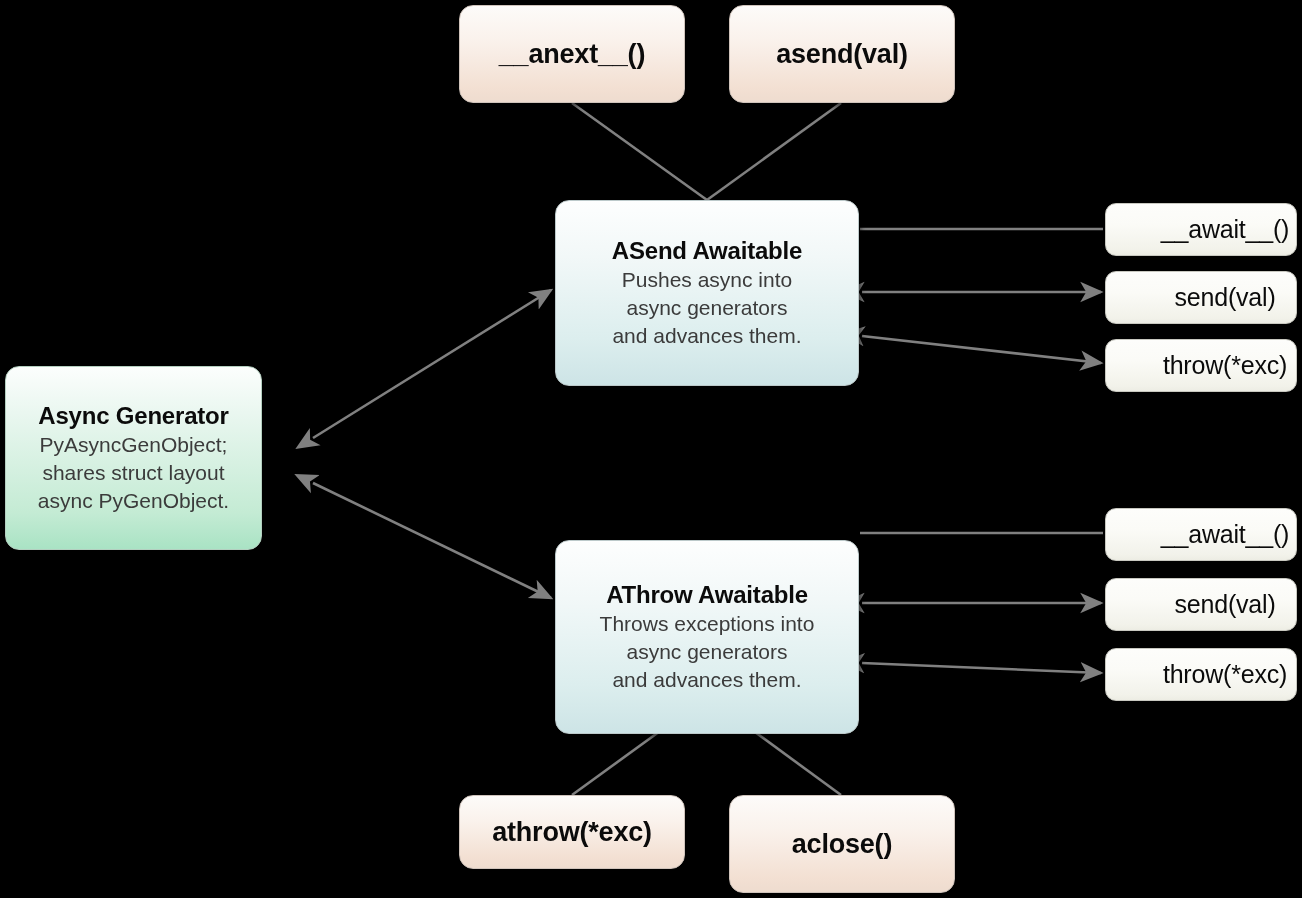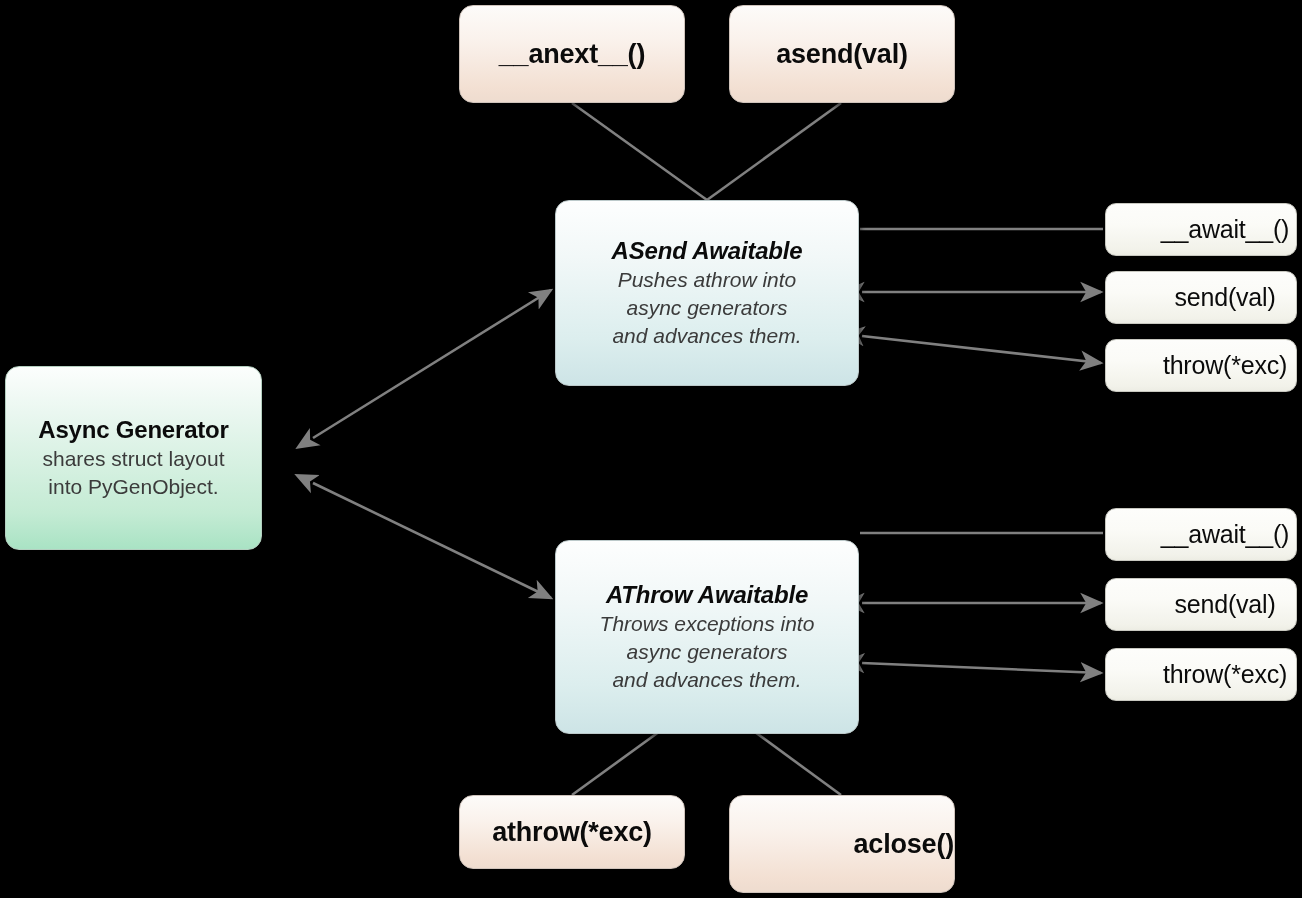--- a/index.html
+++ b/index.html
@@ -43,21 +43,20 @@
   .node.peach .title {
     font-size: 27px;
     font-weight: bold;
     color: #0b0b0b;
     letter-spacing: -0.2px;
   }
   
   .node.cyan {
     background: linear-gradient(to bottom, #fdfefe 0%, #f2f8f8 30%, #dceeee 75%, #cde4e6 100%);
     border-color: #bcc9ca;
-    font-style: italic;
   }
   .node.cyan .title {
     font-size: 24px;
     font-weight: bold;
     color: #0b0b0b;
     margin-bottom: 1px;
     letter-spacing: -0.2px;
   }
   .node.cyan .desc {
     font-size: 21px;
@@ -144,29 +143,30 @@
     <div class="title">asend(val)</div>
   </div>
 
   <div class="node peach" style="left:459px; top:5px; width:226px; height:98px;">
     <div class="title">__anext__()</div>
   </div>
 
   <div class="node green" style="left:5px; top:366px; width:257px; height:184px;">
     <div class="title">Async Generator</div>
     <div class="desc">
+      <div>PyAsyncGenObject;</div>
       <div>shares struct layout</div>
-      <div>into PyGenObject.</div>
+      <div>async PyGenObject.</div>
     </div>
   </div>
 
   <div class="node cyan" style="left:555px; top:200px; width:304px; height:186px;">
     <div class="title">ASend Awaitable</div>
     <div class="desc">
-      <div>Pushes athrow into</div>
+      <div>Pushes async into</div>
       <div>async generators</div>
       <div>and advances them.</div>
     </div>
   </div>
 
   <div class="node cyan" style="left:555px; top:540px; width:304px; height:194px;">
     <div class="title">AThrow Awaitable</div>
     <div class="desc">
       <div>Throws exceptions into</div>
       <div>async generators</div>
@@ -195,17 +195,17 @@
   </div>
 
   <div class="node ivory" style="left:1105px; top:648px; width:192px; height:53px;">
     <div class="title">throw(*exc)</div>
   </div>
 
   <div class="node peach" style="left:459px; top:795px; width:226px; height:74px;">
     <div class="title">athrow(*exc)</div>
   </div>
 
-  <div class="node peach" style="left:729px; top:795px; width:226px; height:98px;align-items:flex-end;">
+  <div class="node peach" style="left:729px; top:795px; width:226px; height:98px;">
     <div class="title">aclose()</div>
   </div>
 
 </div>
 
 </body></html>

